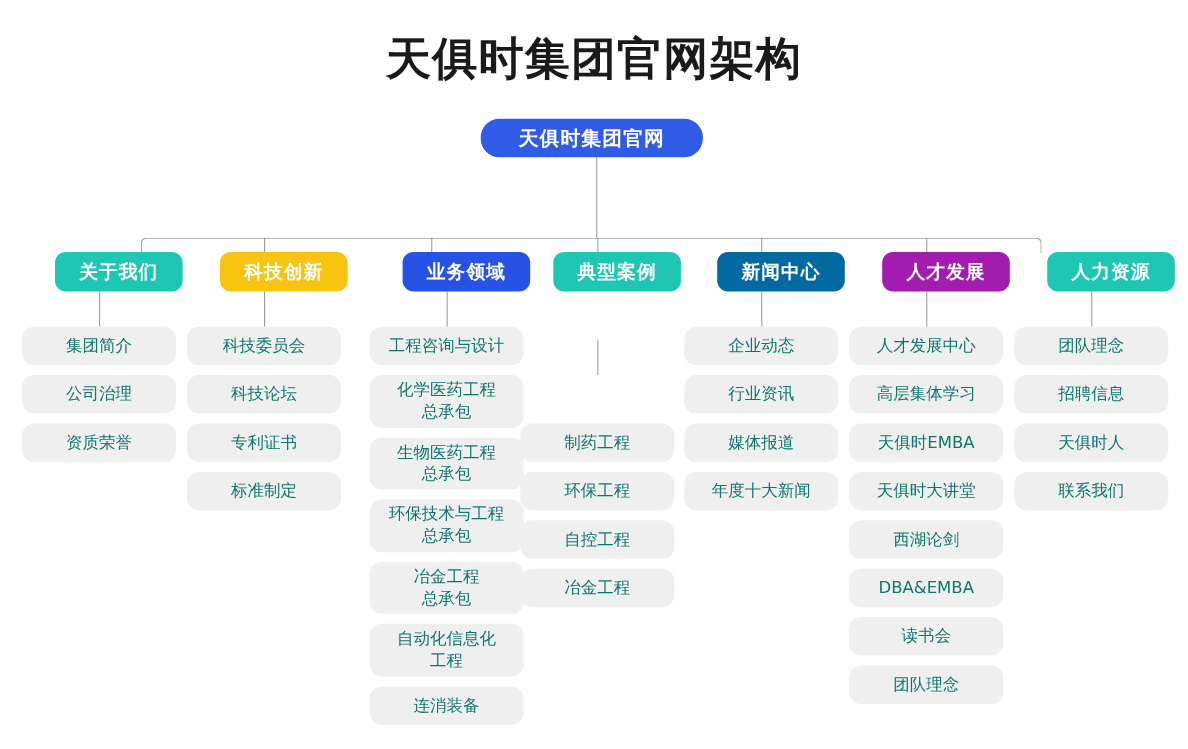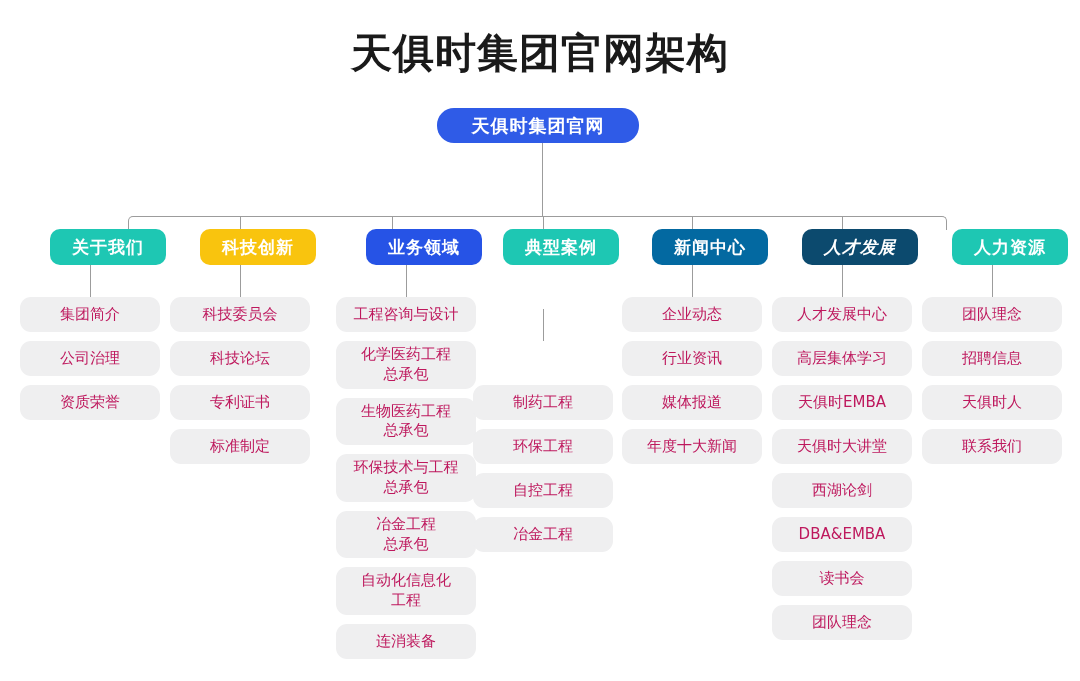--- a/index.html
+++ b/index.html
@@ -22,21 +22,21 @@
   .rail-stub { top:216px; height:13px; }
 
   
   .branch { position:absolute; top:229px; width:140px; display:flex; flex-direction:column; align-items:center; }
   .branch-header { width:116px; height:36px; border-radius:10px; display:flex; align-items:center; justify-content:center;
                    color:#fff; font-size:17px; font-weight:700; letter-spacing:1px;margin-left:36px; }
   .branch-stub { width:1px; height:32px; background:#9c9c9c; }
   .children { display:flex; flex-direction:column; gap:9px; width:140px; align-items:center; }
   .child { width:140px; min-height:35px; background:#efeff0; border-radius:11px;
            display:flex; align-items:center; justify-content:center; text-align:center;
-           color:#be185d; font-size:15px; line-height:1.32; padding:4px 6px; white-space:pre-line; }
+           color:#0f766e; font-size:15px; line-height:1.32; padding:4px 6px; white-space:pre-line; }
 
   .b1 { left:20px; }  .b2 { left:170px; } .b3 { left:336px; } .b4 { left:473px;gap:44px; }
   .b5 { left:622px; } .b6 { left:772px; } .b7 { left:922px; }
   .s2 { left:240px; } .s3 { left:392px; } .s4 { left:543px; } .s5 { left:692px; } .s6 { left:842px; }
 </style>
 </head>
 <body>
 
 <div class="canvas">
 
@@ -108,21 +108,21 @@
     <div class="branch-stub"></div>
     <div class="children">
       <div class="child">企业动态</div>
       <div class="child">行业资讯</div>
       <div class="child">媒体报道</div>
       <div class="child">年度十大新闻</div>
     </div>
   </div>
 
   <div class="branch b6">
-    <div class="branch-header" style="background: #0c4a6e; font-style: italic;">人才发展</div>
+    <div class="branch-header" style="background: #a21caf;">人才发展</div>
     <div class="branch-stub"></div>
     <div class="children">
       <div class="child">人才发展中心</div>
       <div class="child">高层集体学习</div>
       <div class="child">天俱时EMBA</div>
       <div class="child">天俱时大讲堂</div>
       <div class="child">西湖论剑</div>
       <div class="child">DBA&amp;EMBA</div>
       <div class="child">读书会</div>
       <div class="child">团队理念</div>

